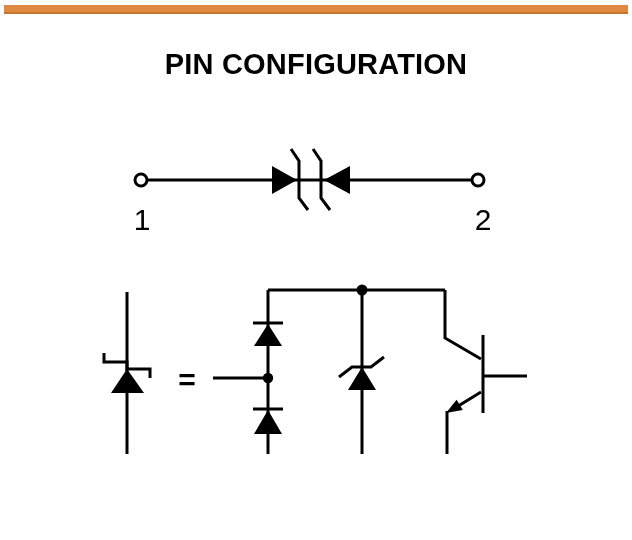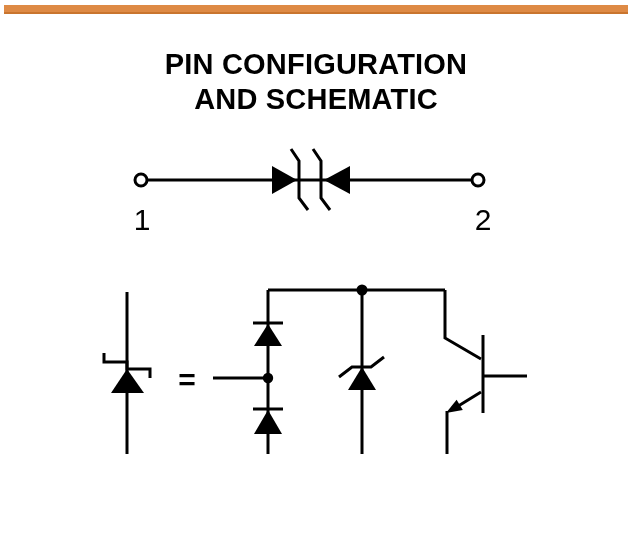--- a/index.html
+++ b/index.html
@@ -38,21 +38,20 @@
 </head>
 <body>
 
 <div class="page">
 
   <div class="accent-bar top"></div>
   <div class="accent-bar bottom"></div>
 
   <div class="figure-title">
     <span>PIN CONFIGURATION</span>
-    <span>AND SCHEMATIC</span>
   </div>
 
   <svg class="schematic" width="632" height="540" viewBox="0 0 632 540" aria-hidden="true">
 
     <g>
       <path class="ink" d="M147 180 H471"></path>
       <circle class="ink" cx="141" cy="180" r="6" stroke-width="2.8" fill="#ffffff"></circle>
       <circle class="ink" cx="478" cy="180" r="6" stroke-width="2.8" fill="#ffffff"></circle>
 
       <g>

